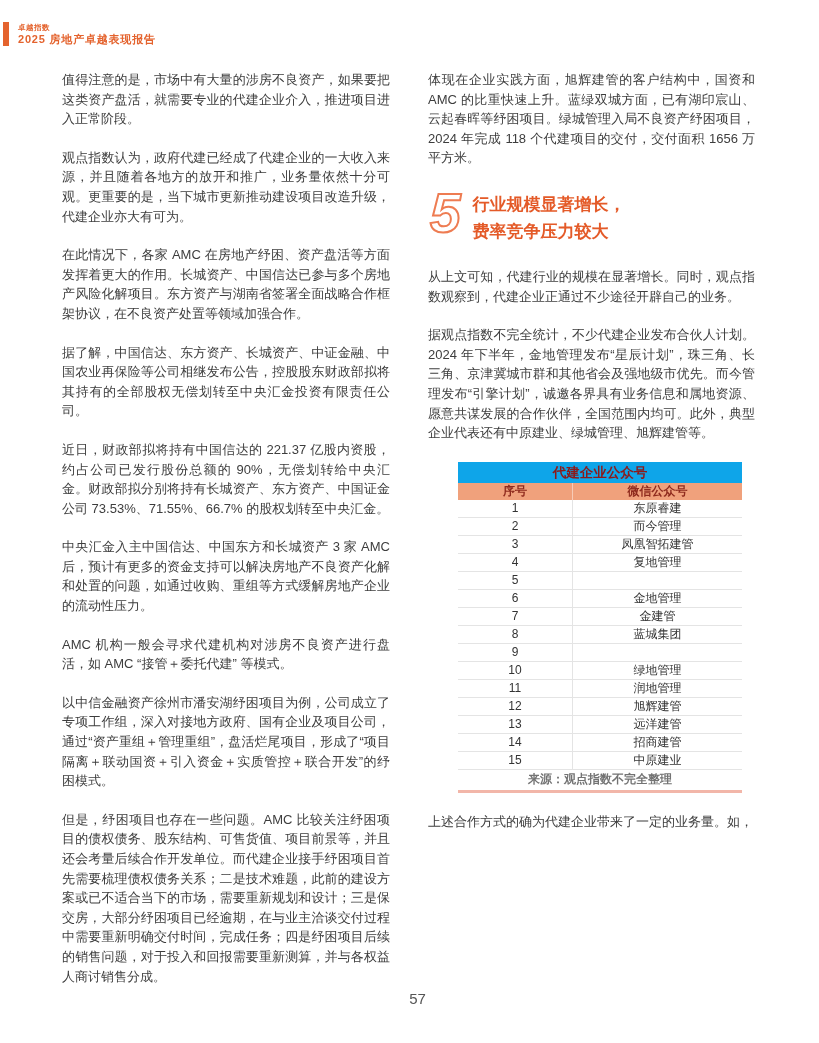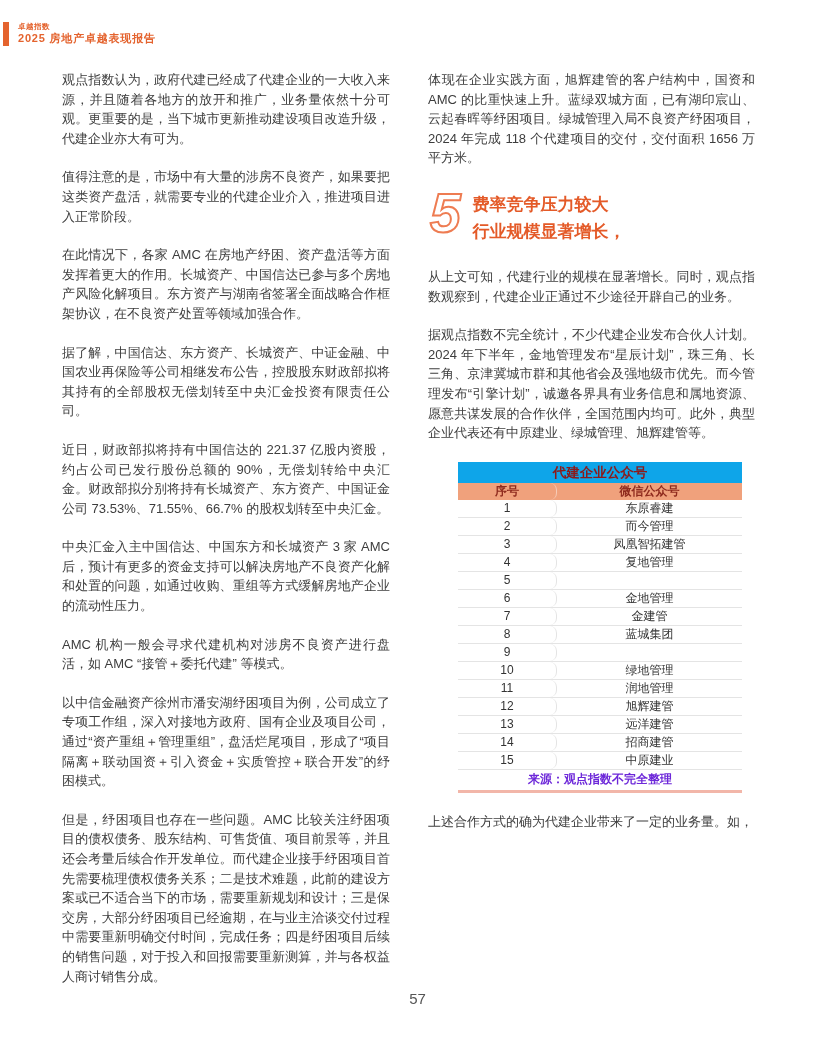--- a/index.html
+++ b/index.html
@@ -2,21 +2,21 @@
 <html><head>
 <meta charset="utf-8">
 <style>
   html,body { margin:0; padding:0; background:#e8e8e8; }
   .page {
     position:relative; width:819px; height:1043px; margin:0 auto;
     background:#ffffff; overflow:hidden;
     font-family:"Liberation Sans","DejaVu Sans",sans-serif;
   }
   
-  .brand { position:absolute; top:22px; left:3px; display:flex; align-items:flex-start; }
+  .brand { position:absolute; top:22px; left:3px; display:flex; align-items:center; }
   .brand-bar { width:6px; height:24px; background:#E4632E; margin-right:9px; }
   .brand-small { font-size:7.5px; font-weight:bold; color:#E4632E; letter-spacing:0.5px; line-height:9px; }
   .brand-title { font-size:11px; font-weight:bold; color:#E4632E; letter-spacing:0.8px; line-height:14px; }
   
   .columns { position:absolute; top:70px; left:62px; width:693px; display:flex; gap:38px; }
   .col { width:328px; font-size:13px; line-height:19.6px; color:#3d3d3d; text-align:justify; }
   .col-right { width:327px; }
   .col p { margin:0 0 19px 0; }
   
   .section-heading { display:flex; align-items:flex-start; margin:16px 0 22px 2px; }
@@ -25,61 +25,61 @@
     color:#ffffff; -webkit-text-stroke:2px #EE7C52; text-stroke:2px #EE7C52;
     margin-right:14px; letter-spacing:-2px;
   }
   .heading-text { color:#E45A28; font-weight:bold; font-size:17px; line-height:27px; padding-top:4px; text-align:left; }
   
   .wtable { width:284px; margin:2px 0 19px 30px; font-size:12px; line-height:13px; text-align:center; }
   .t-title { background:#0ea5e9; color:#8C1A1A; font-weight:bold; font-size:13.5px; padding:4px 0; }
   .t-head { display:flex; background:#F0A17C; color:#8F2B1E; font-weight:bold; }
   .t-head .c-no { border-right:1px solid rgba(255,255,255,0.45); }
   .t-row { display:flex; border-bottom:1px solid #E4E4E4; color:#333333; }
-  .c-no { width:82px; padding:2px 8px; border-right:1px solid #E4E4E4;border-radius:7px; }
+  .c-no { width:82px; padding:2px 16px; border-right:1px solid #E4E4E4; }
   .c-name { flex:1; padding:2px 0; }
-  .t-source { font-weight:bold; color:#6d28d9; padding:3px 0 4px; border-bottom:3px solid #F2B6A9; }
+  .t-source { font-weight:bold; color:#737373; padding:3px 0 4px; border-bottom:3px solid #F2B6A9; }
   
   .page-number { position:absolute; bottom:36px; left:0; right:0; text-align:center; color:#555555; font-size:15px;padding-left:16px; }
 </style>
 </head>
 <body>
 
 <div class="page">
 
   <div class="brand">
     <div class="brand-bar"></div>
     <div>
       <div class="brand-small">卓越指数</div>
       <div class="brand-title">2025 房地产卓越表现报告</div>
     </div>
   </div>
 
   <div class="columns">
 
     <section class="col">
+      <p>值得注意的是，市场中有大量的涉房不良资产，如果要把这类资产盘活，就需要专业的代建企业介入，推进项目进入正常阶段。</p>
       <p>观点指数认为，政府代建已经成了代建企业的一大收入来源，并且随着各地方的放开和推广，业务量依然十分可观。更重要的是，当下城市更新推动建设项目改造升级，代建企业亦大有可为。</p>
-      <p>值得注意的是，市场中有大量的涉房不良资产，如果要把这类资产盘活，就需要专业的代建企业介入，推进项目进入正常阶段。</p>
       <p>在此情况下，各家 AMC 在房地产纾困、资产盘活等方面发挥着更大的作用。长城资产、中国信达已参与多个房地产风险化解项目。东方资产与湖南省签署全面战略合作框架协议，在不良资产处置等领域加强合作。</p>
       <p>据了解，中国信达、东方资产、长城资产、中证金融、中国农业再保险等公司相继发布公告，控股股东财政部拟将其持有的全部股权无偿划转至中央汇金投资有限责任公司。</p>
       <p>近日，财政部拟将持有中国信达的 221.37 亿股内资股，约占公司已发行股份总额的 90%，无偿划转给中央汇金。财政部拟分别将持有长城资产、东方资产、中国证金公司 73.53%、71.55%、66.7% 的股权划转至中央汇金。</p>
       <p>中央汇金入主中国信达、中国东方和长城资产 3 家 AMC 后，预计有更多的资金支持可以解决房地产不良资产化解和处置的问题，如通过收购、重组等方式缓解房地产企业的流动性压力。</p>
       <p>AMC 机构一般会寻求代建机构对涉房不良资产进行盘活，如 AMC “接管＋委托代建” 等模式。</p>
       <p>以中信金融资产徐州市潘安湖纾困项目为例，公司成立了专项工作组，深入对接地方政府、国有企业及项目公司，通过“资产重组＋管理重组”，盘活烂尾项目，形成了“项目隔离＋联动国资＋引入资金＋实质管控＋联合开发”的纾困模式。</p>
       <p>但是，纾困项目也存在一些问题。AMC 比较关注纾困项目的债权债务、股东结构、可售货值、项目前景等，并且还会考量后续合作开发单位。而代建企业接手纾困项目首先需要梳理债权债务关系；二是技术难题，此前的建设方案或已不适合当下的市场，需要重新规划和设计；三是保交房，大部分纾困项目已经逾期，在与业主洽谈交付过程中需要重新明确交付时间，完成任务；四是纾困项目后续的销售问题，对于投入和回报需要重新测算，并与各权益人商讨销售分成。</p>
     </section>
 
     <section class="col col-right">
       <p>体现在企业实践方面，旭辉建管的客户结构中，国资和 AMC 的比重快速上升。蓝绿双城方面，已有湖印宸山、云起春晖等纾困项目。绿城管理入局不良资产纾困项目，2024 年完成 118 个代建项目的交付，交付面积 1656 万平方米。</p>
 
       <div class="section-heading">
         <div class="big-num">5</div>
         <div class="heading-text">
+          <div>行业规模显著增长，</div>
           <div>费率竞争压力较大</div>
-          <div>行业规模显著增长，</div>
         </div>
       </div>
 
       <p>从上文可知，代建行业的规模在显著增长。同时，观点指数观察到，代建企业正通过不少途径开辟自己的业务。</p>
       <p>据观点指数不完全统计，不少代建企业发布合伙人计划。2024 年下半年，金地管理发布“星辰计划”，珠三角、长三角、京津冀城市群和其他省会及强地级市优先。而今管理发布“引擎计划”，诚邀各界具有业务信息和属地资源、愿意共谋发展的合作伙伴，全国范围内均可。此外，典型企业代表还有中原建业、绿城管理、旭辉建管等。</p>
 
       <div class="wtable">
         <div class="t-title">代建企业公众号</div>
         <div class="t-head">
           <div class="c-no">序号</div>

